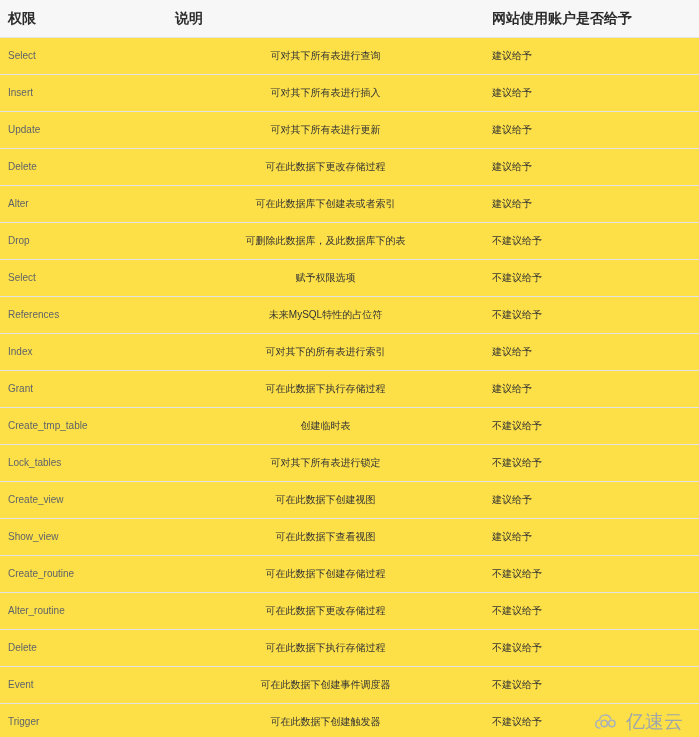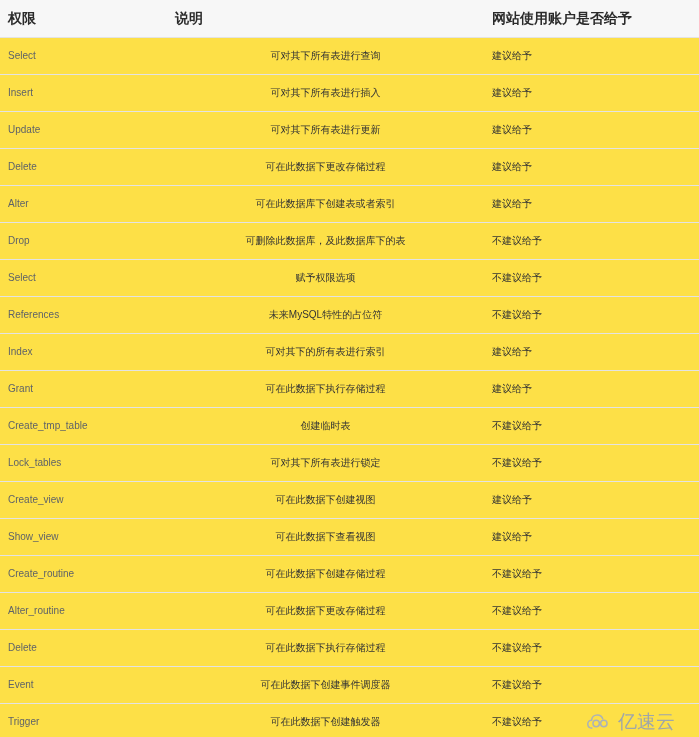--- a/index.html
+++ b/index.html
@@ -61,21 +61,21 @@
     color: #333333;
     text-align: center;
   }
   td.col-grant {
     color: #333333;
   }
 
   
   .watermark {
     position: absolute;
-    right: 24px;
+    right: 16px;
     bottom: 6px;
     display: flex;
     align-items: center;
     gap: 5px;
     pointer-events: none;
     opacity: 0.95;
   }
   .watermark .wm-mark {
     display: block;
     width: 26px;

